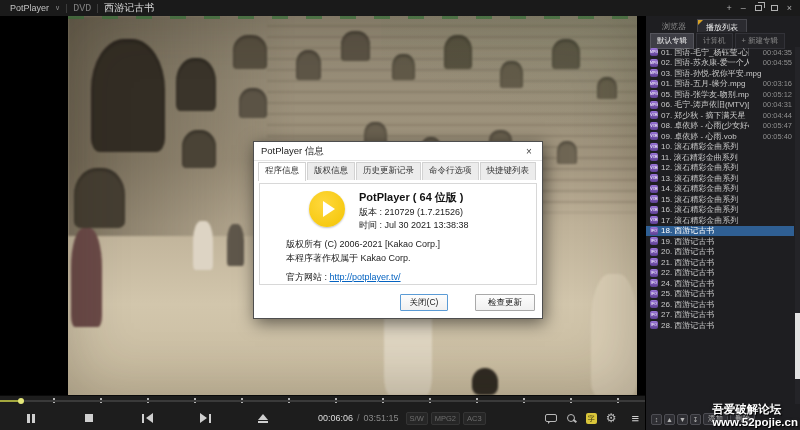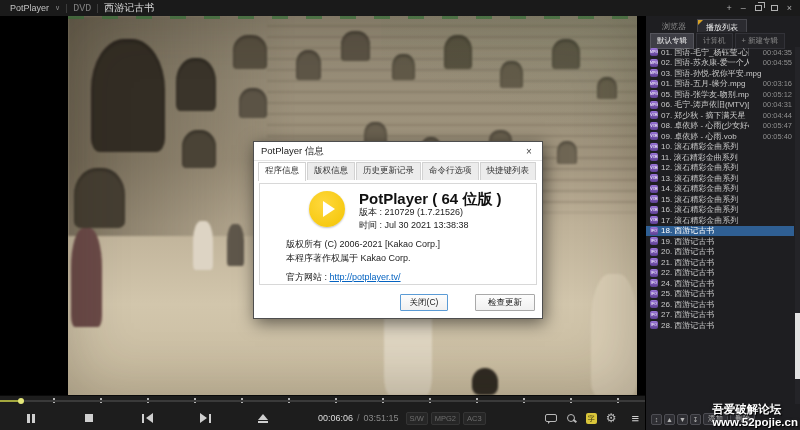--- a/index.html
+++ b/index.html
@@ -51,21 +51,21 @@
   .dlg-tabs { display:flex; align-items:flex-end; height:19px; padding:3px 4px 0 4px; gap:1px; }
   .dlg-tab { font-size:8.5px; color:#333; padding:2px 6px 3px 6px; background:#ececec;
              border:1px solid #d2d2d2; border-bottom:none; border-radius:1px 1px 0 0; }
   .dlg-tab.active { background:#ffffff; position:relative; top:1px; padding-bottom:4px; }
   .dlg-body { position:absolute; left:5px; right:5px; top:41px; bottom:33px; background:#ffffff;
               border:1px solid #d8d8d8; }
   .logo { position:absolute; left:49px; top:7px; width:36px; height:36px; border-radius:50%;
           background:radial-gradient(circle at 40% 35%, #ffd83d, #f3c402); box-shadow:0 1px 2px rgba(0,0,0,.25); }
   .logo::before { content:""; position:absolute; left:14px; top:10px;
                   border-left:12px solid #ffffff; border-top:8px solid transparent; border-bottom:8px solid transparent; }
-  .dlg-product { position:absolute; left:99px; top:6px; font-weight:bold; font-size:15px; color:#111; }
+  .dlg-product { position:absolute; left:99px; top:6px; font-weight:bold; font-size:11px; color:#111; }
   .dlg-ver { position:absolute; left:99px; top:22px; color:#222; }
   .dlg-date { position:absolute; left:99px; top:35px; color:#222; }
   .dlg-copy1 { position:absolute; left:26px; top:54px; color:#222; }
   .dlg-copy2 { position:absolute; left:26px; top:68px; color:#222; }
   .dlg-site { position:absolute; left:26px; top:87px; color:#222; }
   .dlg-link { color:#0563c1; text-decoration:underline; }
   .dlg-footer { position:absolute; left:0; right:0; bottom:0; height:32px; }
   .dlg-btn { position:absolute; top:8px; height:17px; background:linear-gradient(#fdfdfd,#f0f0f0);
              border:1px solid #a9a9a9; font-size:8.5px; color:#222; text-align:center; line-height:15px; border-radius:1px; }
   .btn-close { left:146px; width:48px; border-color:#5b9bd5; }

